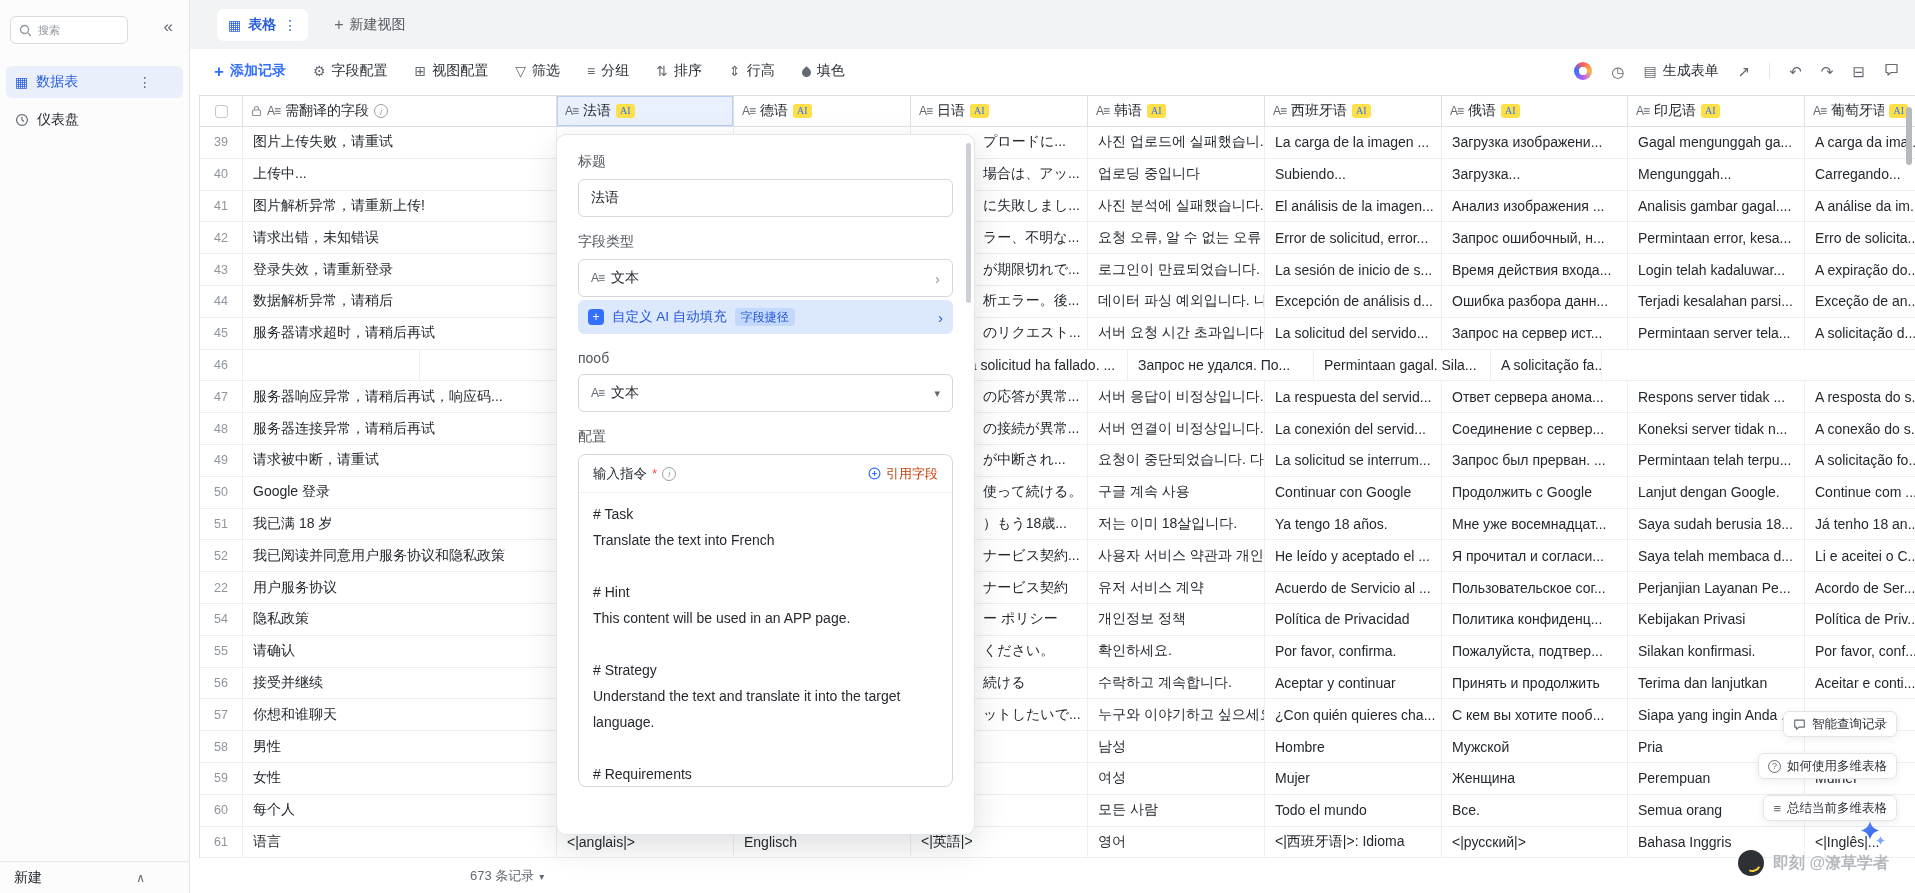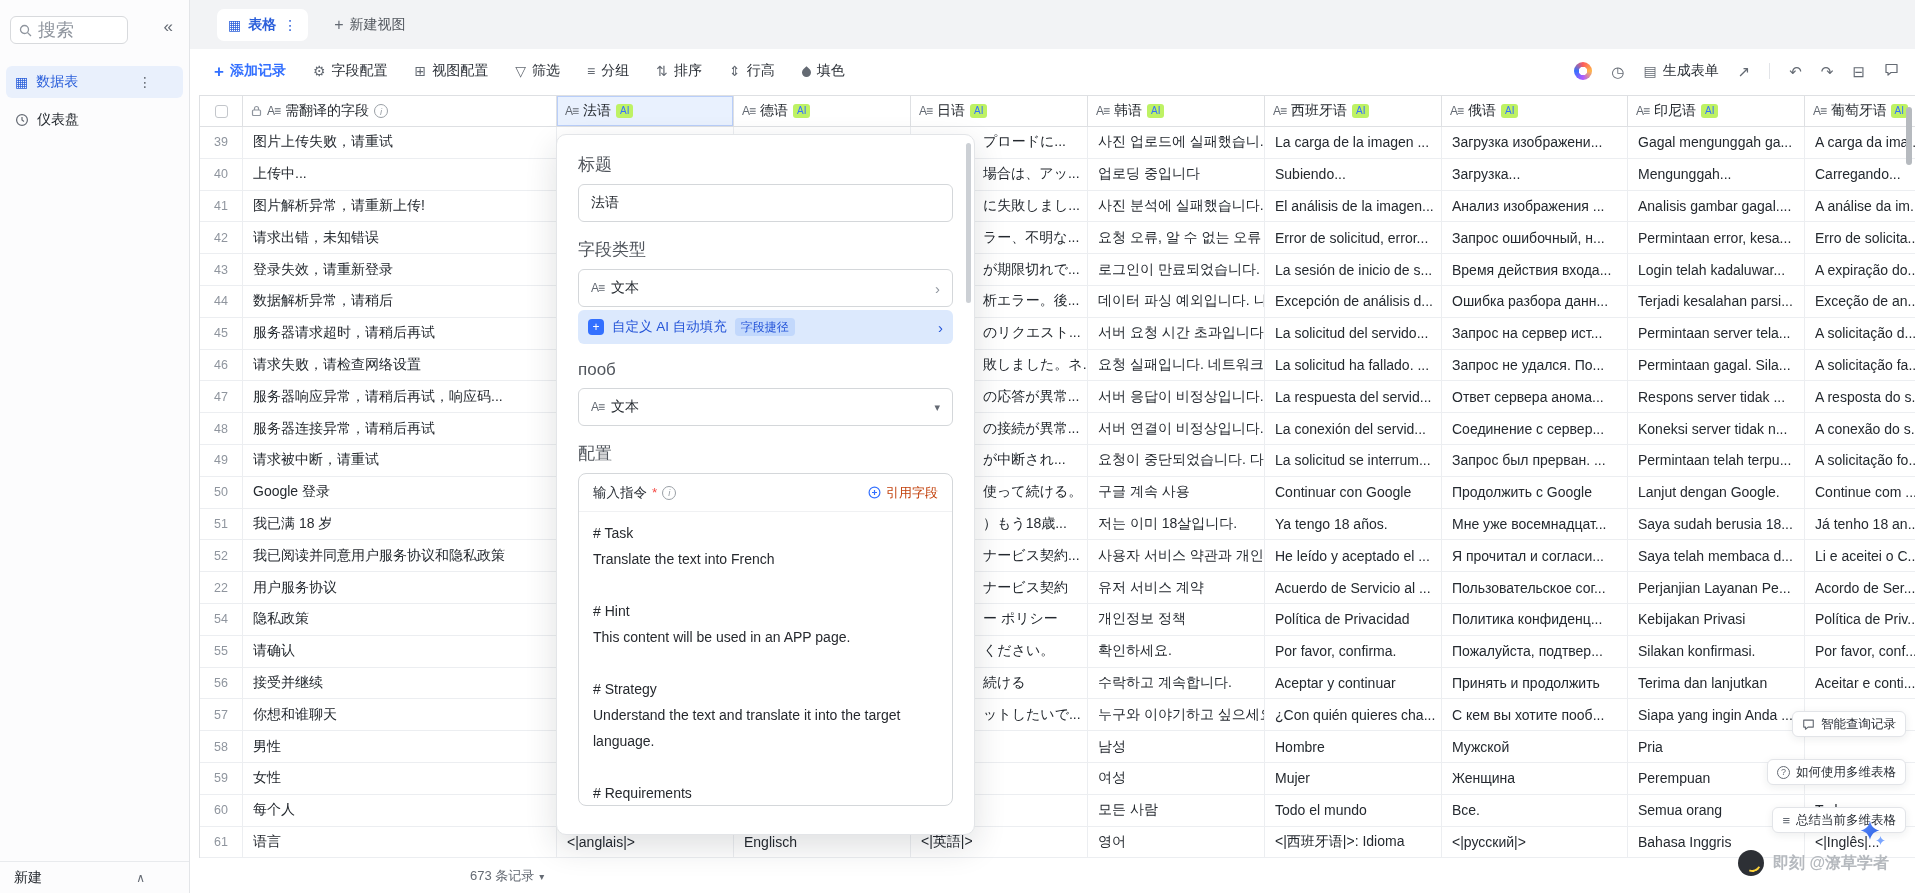--- a/index.html
+++ b/index.html
@@ -6,21 +6,21 @@
   html,body { margin:0; padding:0; }
   body {
     width:1915px; height:893px; position:relative; overflow:hidden;
     background:#fff; color:#24292f;
     font-family:"Liberation Sans","DejaVu Sans",sans-serif; font-size:14px;
   }
   [data-interactable="true"] { cursor:pointer; }
 
   
   .sidebar { position:absolute; left:0; top:0; width:190px; height:893px; background:#fcfcfd; border-right:1px solid #e3e5e8; z-index:2; }
-  .search-box { position:absolute; left:10px; top:16px; width:118px; height:28px; border:1px solid #d8dadd; border-radius:6px; background:#fff; display:flex; align-items:center; gap:6px; padding:0 8px; color:#8f959e; font-size:18px; }
+  .search-box { position:absolute; left:10px; top:16px; width:118px; height:28px; border:1px solid #d8dadd; border-radius:6px; background:#fff; display:flex; align-items:center; gap:6px; padding:0 8px; color:#8f959e; font-size:11px; }
   .collapse { position:absolute; right:16px; top:18px; color:#646a73; font-size:17px; line-height:1; }
   .nav-item { position:absolute; left:6px; right:6px; height:32px; border-radius:6px; display:flex; align-items:center; gap:8px; padding:0 9px; font-size:14px; color:#24292f; }
   .nav-tables { top:66px; background:#e9f0fc; color:#2b5fda; }
   .nav-tables .ic { color:#2b5fda; }
   .nav-dash { top:104px; }
   .nav-kebab { margin-left:auto; margin-right:22px; color:#646a73; }
   .sidebar-new { position:absolute; left:0; right:0; bottom:0; height:32px; border-top:1px solid #e8eaed; display:flex; align-items:center; justify-content:space-between; padding:0 44px 0 14px; background:#fcfcfd; font-size:14px; }
   .chev-up { color:#646a73; font-size:12px; }
 
   
@@ -48,34 +48,34 @@
   
   .grid { position:absolute; left:9px; top:95px; right:0; border-left:1px solid #dee0e3; }
   .grid-header { display:flex; height:32px; background:#fff; border-top:1px solid #dee0e3; border-bottom:1px solid #dee0e3; }
   .hcell { flex:none; display:flex; align-items:center; gap:5px; padding:0 8px; border-right:1px solid #dee0e3; overflow:hidden; white-space:nowrap; }
   .hcell.sel { background:#e9f1fe; box-shadow:inset 0 0 0 1px #b9cef9; }
   .rn-h { width:43px; justify-content:center; gap:4px; }
   .checkbox { width:13px; height:13px; border:1px solid #c3c6cb; border-radius:3px; background:#fff; flex:none; }
   .ficon { color:#646a73; font-size:12px; letter-spacing:-1px; flex:none; }
   .hname { overflow:hidden; text-overflow:clip; }
   .info { width:14px; height:14px; border:1px solid #9aa0a6; border-radius:50%; color:#9aa0a6; font-size:9.5px; display:inline-flex; align-items:center; justify-content:center; flex:none; font-style:italic; }
-  .ai-badge { flex:none; font-size:10px; color:#3370ff; background:#bef264; border-radius:3px; padding:1px 4px; line-height:1.2; }
+  .ai-badge { flex:none; font-size:10px; color:#3370ff; background:#fde047; border-radius:3px; padding:1px 4px; line-height:1.2;font-family:Liberation Serif, serif; }
   .lockic { display:inline-flex; flex:none; }
   .c0{width:314px}.c1{width:177px}.c2{width:177px}.c3{width:177px}.c4{width:177px}.c5{width:177px}.c6{width:186px}.c7{width:177px}.c8{width:111px;border-right:none}
   .grow { display:flex; height:31.8px; border-bottom:1px solid #eceef1; background:#fff; }
   .cell { flex:none; display:flex; align-items:center; padding:0 10px; border-right:1px solid #eceef1; white-space:nowrap; overflow:hidden; font-size:14px; color:#24292f; }
   .rn { width:43px; justify-content:center; color:#8f959e; font-size:12.5px; }
   .japad { padding-left:72px; }
   .record-count { position:absolute; left:280px; bottom:8px; display:flex; align-items:center; gap:5px; color:#646a73; font-size:13px; z-index:3; }
   .record-count .caret { font-size:10px; }
   .vscroll { position:absolute; right:3px; top:107px; width:6px; height:58px; background:#b6babf; border-radius:3px; z-index:4; }
 
   
   .popup { position:absolute; left:556px; top:134px; width:419px; height:701px; background:#fff; border:1px solid #e3e5e8; border-radius:10px; box-shadow:0 12px 32px rgba(31,35,41,.14); z-index:10; padding:16px 21px; }
-  .p-label { font-size:17px; color:#51565d; margin:16px 0 8px; }
+  .p-label { font-size:14px; color:#51565d; margin:16px 0 8px; }
   .p-label.first { margin-top:2px; }
   .p-input { height:38px; border:1px solid #d4d7da; border-radius:6px; display:flex; align-items:center; padding:0 12px; }
   .p-select { height:38px; border:1px solid #d4d7da; border-radius:6px; display:flex; align-items:center; gap:7px; padding:0 12px; }
   .p-select .chev, .ai-row .chev { margin-left:auto; color:#8f959e; font-size:15px; }
   .caret-d { margin-left:auto; color:#646a73; font-size:11px; }
   .ai-row { margin-top:3px; height:34px; background:#dce9fd; border-radius:6px; display:flex; align-items:center; gap:8px; padding:0 10px; color:#2454d8; font-size:13.5px; }
   .ai-row .chev { color:#2454d8; }
   .ai-sq { width:16px; height:16px; background:#3370ff; border-radius:4px; color:#fff; display:flex; align-items:center; justify-content:center; font-size:12px; line-height:1; flex:none; }
   .ai-chip { background:#c2d8fc; color:#2454d8; font-size:12px; padding:2px 6px; border-radius:4px; line-height:1.2; }
   .cfg { border:1px solid #d4d7da; border-radius:8px; height:333px; overflow:hidden; margin-top:2px; }
@@ -83,21 +83,21 @@
   .req { color:#f54a45; }
   .ref-btn { margin-left:auto; display:flex; align-items:center; gap:5px; color:#c2410c; font-size:13px; }
   .cfg-body { padding:8px 14px 0; font-size:14px; line-height:26px; white-space:pre-wrap; color:#26292e; }
   .p-foot { display:flex; align-items:center; gap:10px; margin-top:9px; }
   .btn { height:32px; border-radius:6px; display:flex; align-items:center; padding:0 14px; font-size:14px; background:#fff; border:1px solid #d4d7da; color:#24292f; }
   .btn.primary { background:#3370ff; border-color:#3370ff; color:#fff; padding:0 18px; }
   .fspacer { flex:1; }
   .p-scroll { position:absolute; right:3px; top:8px; width:5px; height:160px; background:#ccd0d5; border-radius:3px; }
 
   
-  .float-col { position:absolute; right:9px; top:711px; display:flex; flex-direction:column; align-items:flex-end; gap:22px; z-index:20; }
+  .float-col { position:absolute; right:18px; top:711px; display:flex; flex-direction:column; align-items:flex-end; gap:16px; z-index:20; }
   .fbtn { height:26px; background:#fff; border:1px solid #e2e4e8; border-radius:6px; box-shadow:0 2px 8px rgba(31,35,41,.08); display:flex; align-items:center; gap:6px; padding:0 9px; font-size:12.5px; color:#2a2f36; white-space:nowrap; }
   .qic { width:13px; height:13px; border:1px solid #646a73; border-radius:50%; color:#646a73; font-size:9px; display:flex; align-items:center; justify-content:center; flex:none; }
   .lic { color:#646a73; font-size:13px; line-height:1; }
   .sparkle { position:absolute; right:28px; top:818px; width:30px; height:32px; z-index:20; }
   .watermark { position:absolute; right:26px; top:850px; display:flex; align-items:center; gap:9px; z-index:30; color:#b5b9be; font-size:16px; font-weight:bold; }
   .wm-logo { width:26px; height:26px; border-radius:50%; background:#2d3035; position:relative; flex:none; }
   .wm-logo::after { content:""; position:absolute; left:6px; top:5px; width:13px; height:13px; border:2.5px solid transparent; border-bottom-color:#ffd43b; border-radius:50%; transform:rotate(-20deg); }
 </style>
 </head>
 <body>
@@ -334,21 +334,20 @@
           <div class="cell c2" data-interactable="true"></div>
           <div class="cell c3 japad" data-interactable="true">のリクエスト...</div>
           <div class="cell c4" data-interactable="true">서버 요청 시간 초과입니다....</div>
           <div class="cell c5" data-interactable="true">La solicitud del servido...</div>
           <div class="cell c6" data-interactable="true">Запрос на сервер ист...</div>
           <div class="cell c7" data-interactable="true">Permintaan server tela...</div>
           <div class="cell c8" data-interactable="true">A solicitação d...</div>
         </div>
         <div class="grow" data-interactable="false">
           <div class="cell rn" data-interactable="true">46</div>
-          <div class="cell c0" data-interactable="true">请求失败，请检查网络设置</div>
           <div class="cell c1" data-interactable="true"></div>
           <div class="cell c2" data-interactable="true"></div>
           <div class="cell c3 japad" data-interactable="true">敗しました。ネ...</div>
           <div class="cell c4" data-interactable="true">요청 실패입니다. 네트워크 ...</div>
           <div class="cell c5" data-interactable="true">La solicitud ha fallado. ...</div>
           <div class="cell c6" data-interactable="true">Запрос не удался. По...</div>
           <div class="cell c7" data-interactable="true">Permintaan gagal. Sila...</div>
           <div class="cell c8" data-interactable="true">A solicitação fa...</div>
         </div>
         <div class="grow" data-interactable="false">

